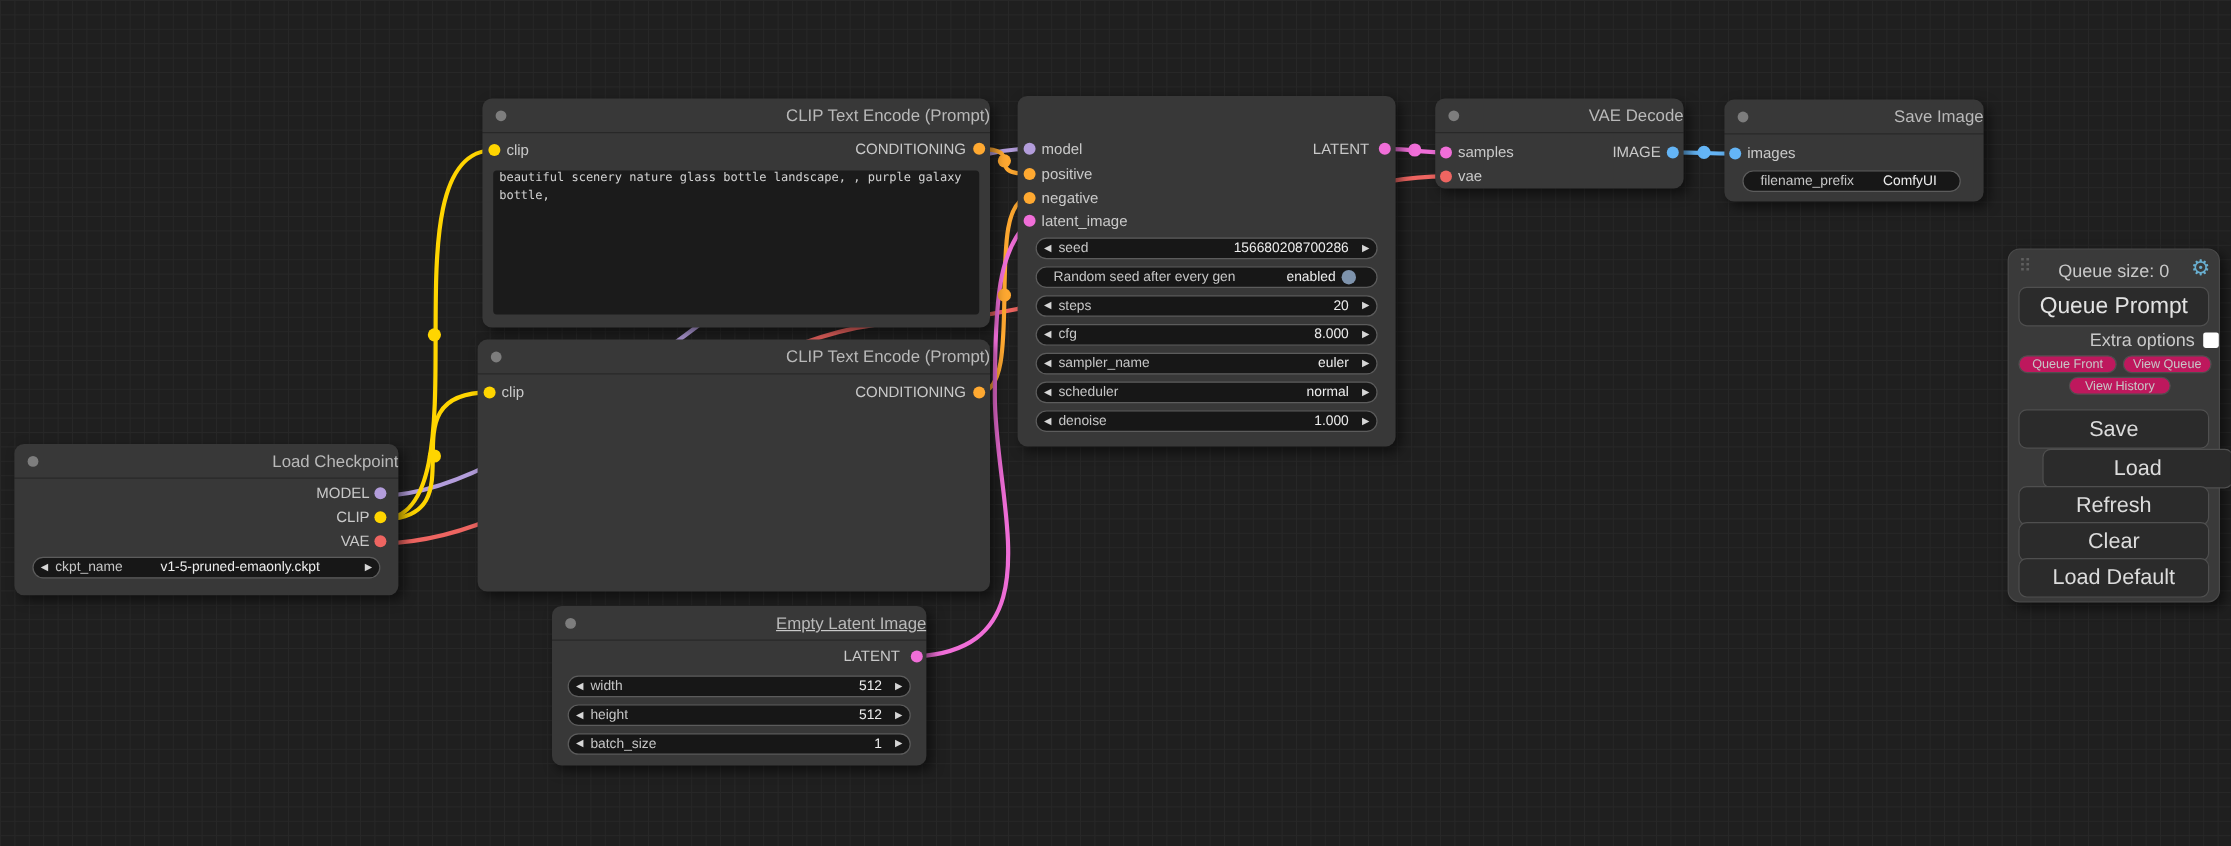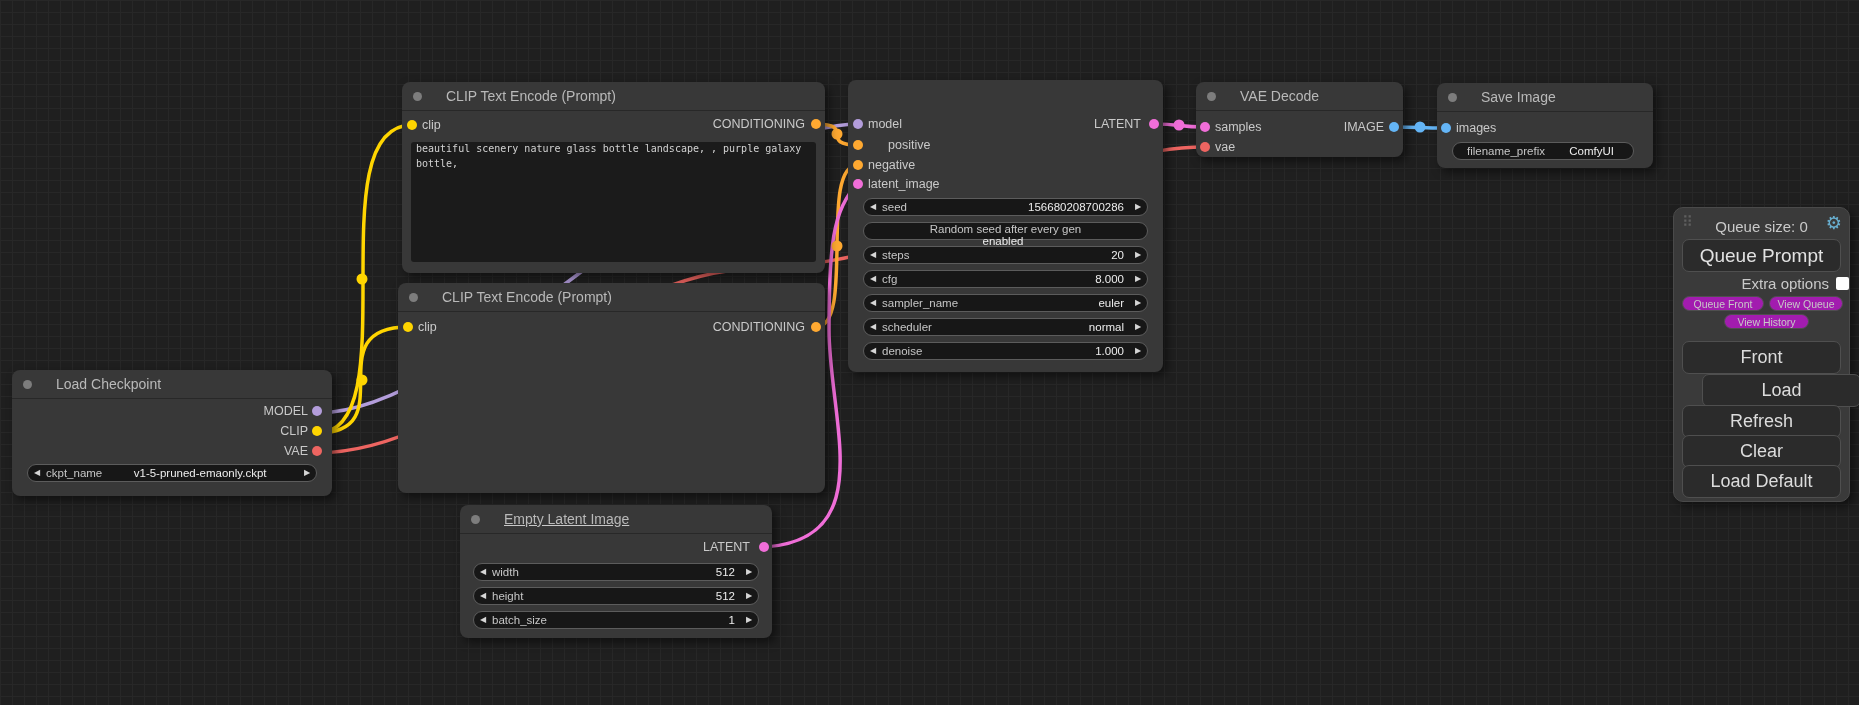--- a/index.html
+++ b/index.html
@@ -14,21 +14,21 @@
   }
   svg.wires{position:absolute;left:0;top:0;z-index:1;}
   svg.wires path{fill:none;stroke-width:3.5px;stroke-linecap:round;}
   .w-model{stroke:#B39DDB}.w-clip{stroke:#FFD500}.w-vae{stroke:#EE6561}
   .w-cond{stroke:#FFA931}.w-latent{stroke:#F06ED8}.w-image{stroke:#64B5F6}.d-clip{fill:#FFD500}
   .d-cond{fill:#FFA931}.d-latent{fill:#F06ED8}.d-image{fill:#64B5F6}
 
   .node{position:absolute;background:#383838;border-radius:8px;z-index:2;
     box-shadow:4px 4px 10px rgba(0,0,0,.5);color:#c9c9c9;}
   .ntitle{height:28px;line-height:28px;padding-left:44px;font-size:14px;color:#b9b9b9;
-    border-bottom:1px solid rgba(0,0,0,.28);position:relative;white-space:nowrap;overflow:hidden;}
+    border-bottom:1px solid rgba(0,0,0,.28);position:relative;white-space:nowrap;overflow:hidden;text-align:right;}
   .tdot{position:absolute;left:11px;top:10px;width:9px;height:9px;border-radius:50%;background:#7d7d7d;}
   .port{position:absolute;font-size:12.5px;line-height:18px;height:18px;color:#c9c9c9;white-space:nowrap;}
   .pdot{position:absolute;width:10px;height:10px;border-radius:50%;z-index:3;}
   .c-model{background:#B39DDB}.c-clip{background:#FFD500}.c-vae{background:#EE6561}
   .c-cond{background:#FFA931}.c-latent{background:#F06ED8}.c-image{background:#64B5F6}
 
   .widget{position:absolute;height:18px;background:#171717;border:1px solid #5c5c5c;border-radius:10px;
     display:flex;align-items:center;font-size:11.5px;color:#c6c6c6;box-sizing:border-box;}
   .arr{width:18px;text-align:center;font-size:8px;color:#d6d6d6;line-height:16px;flex:0 0 auto;}
   .wlabel{flex:0 0 auto;}
@@ -44,21 +44,21 @@
   .panel{position:absolute;left:1673px;top:207px;width:177px;height:295px;z-index:4;
     background:#3a3a3a;border:1px solid #4a4a4a;border-radius:10px;box-sizing:border-box;
     box-shadow:4px 4px 10px rgba(0,0,0,.5);}
   .qhead{position:absolute;left:0;top:10px;width:100%;text-align:center;font-size:15px;color:#c9c9c9;}
   .handle{position:absolute;left:8px;top:5px;font-size:15px;color:#5f5f5f;cursor:grab;}
   .gear{position:absolute;right:7px;top:4px;font-size:18px;color:#68AECF;cursor:pointer;}
   .qbtn{position:absolute;left:8px;width:159px;height:33px;background:#2b2b2b;border:1px solid #4f4f4f;
     border-radius:7px;color:#dcdcdc;font-size:18px;display:flex;align-items:center;justify-content:center;
     box-sizing:border-box;cursor:pointer;font-family:"Liberation Sans",sans-serif;}
   .qbtn.big{font-size:19px;color:#e2e2e2;}
-  .sbtn{position:absolute;height:15px;background:#a21caf;border:1px solid #4f4f4f;border-radius:9px;
+  .sbtn{position:absolute;height:15px;background:#be185d;border:1px solid #4f4f4f;border-radius:9px;
     color:#c8c8c8;font-size:10.5px;display:flex;align-items:center;justify-content:center;
     box-sizing:border-box;cursor:pointer;}
   .extra{position:absolute;left:0;top:67px;width:100%;display:flex;align-items:center;justify-content:flex-end;
     font-size:15px;color:#c9c9c9;gap:7px;}
   .chk{width:13px;height:13px;background:#ffffff;border-radius:2px;}
 </style>
 </head>
 <body>
 
 <div id="canvas">
@@ -147,35 +147,35 @@
       <span class="wlabel">batch_size</span>
       <span class="wvalue">1</span>
       <span class="arr">▶</span>
     </div>
   </div>
 
   <div class="node" style="left:848px;top:80px;width:315px;height:292px;">
     <span class="pdot c-model" style="left:5px;top:39px;"></span>
     <div class="port" style="left:20px;top:35px;">model</div>
     <span class="pdot c-cond" style="left:5px;top:60px;"></span>
-    <div class="port" style="left:20px;top:56px;margin-left:20px;">positive</div>
+    <div class="port" style="left:20px;top:56px;">positive</div>
     <span class="pdot c-cond" style="left:5px;top:80px;"></span>
     <div class="port" style="left:20px;top:76px;">negative</div>
     <span class="pdot c-latent" style="left:5px;top:99px;"></span>
     <div class="port" style="left:20px;top:95px;">latent_image</div>
     <div class="port" style="right:22px;top:35px;">LATENT</div>
     <span class="pdot c-latent" style="left:301px;top:39px;"></span>
 
     <div class="widget" style="left:15px;top:118px;width:285px;">
       <span class="arr">◀</span>
       <span class="wlabel">seed</span>
       <span class="wvalue">156680208700286</span>
       <span class="arr">▶</span>
     </div>
-    <div class="widget noarrow" style="left:15px;top:142px;width:285px;flex-direction:column;">
+    <div class="widget noarrow" style="left:15px;top:142px;width:285px;">
       <span class="wlabel">Random seed after every gen</span>
       <span class="wvalue">enabled</span>
       <span class="toggle"></span>
     </div>
     <div class="widget" style="left:15px;top:166px;width:285px;">
       <span class="arr">◀</span>
       <span class="wlabel">steps</span>
       <span class="wvalue">20</span>
       <span class="arr">▶</span>
     </div>
@@ -236,20 +236,20 @@
     <div class="qhead">Queue size: 0</div>
     <span class="gear">⚙</span>
     <div class="qbtn big" style="top:31px;">Queue Prompt</div>
     <div class="extra">
       <span>Extra options</span>
       <span class="chk"></span>
     </div>
     <div class="sbtn" style="left:8px;top:88px;width:82px;">Queue Front</div>
     <div class="sbtn" style="left:95px;top:88px;width:74px;">View Queue</div>
     <div class="sbtn" style="left:50px;top:106px;width:85px;">View History</div>
-    <div class="qbtn" style="top:133px;">Front</div>
+    <div class="qbtn" style="top:133px;">Save</div>
     <div class="qbtn" style="top:166px;margin-left:20px;">Load</div>
     <div class="qbtn" style="top:197px;">Refresh</div>
     <div class="qbtn" style="top:227px;">Clear</div>
     <div class="qbtn" style="top:257px;">Load Default</div>
   </div>
 
 </div>
 
 </body></html>

